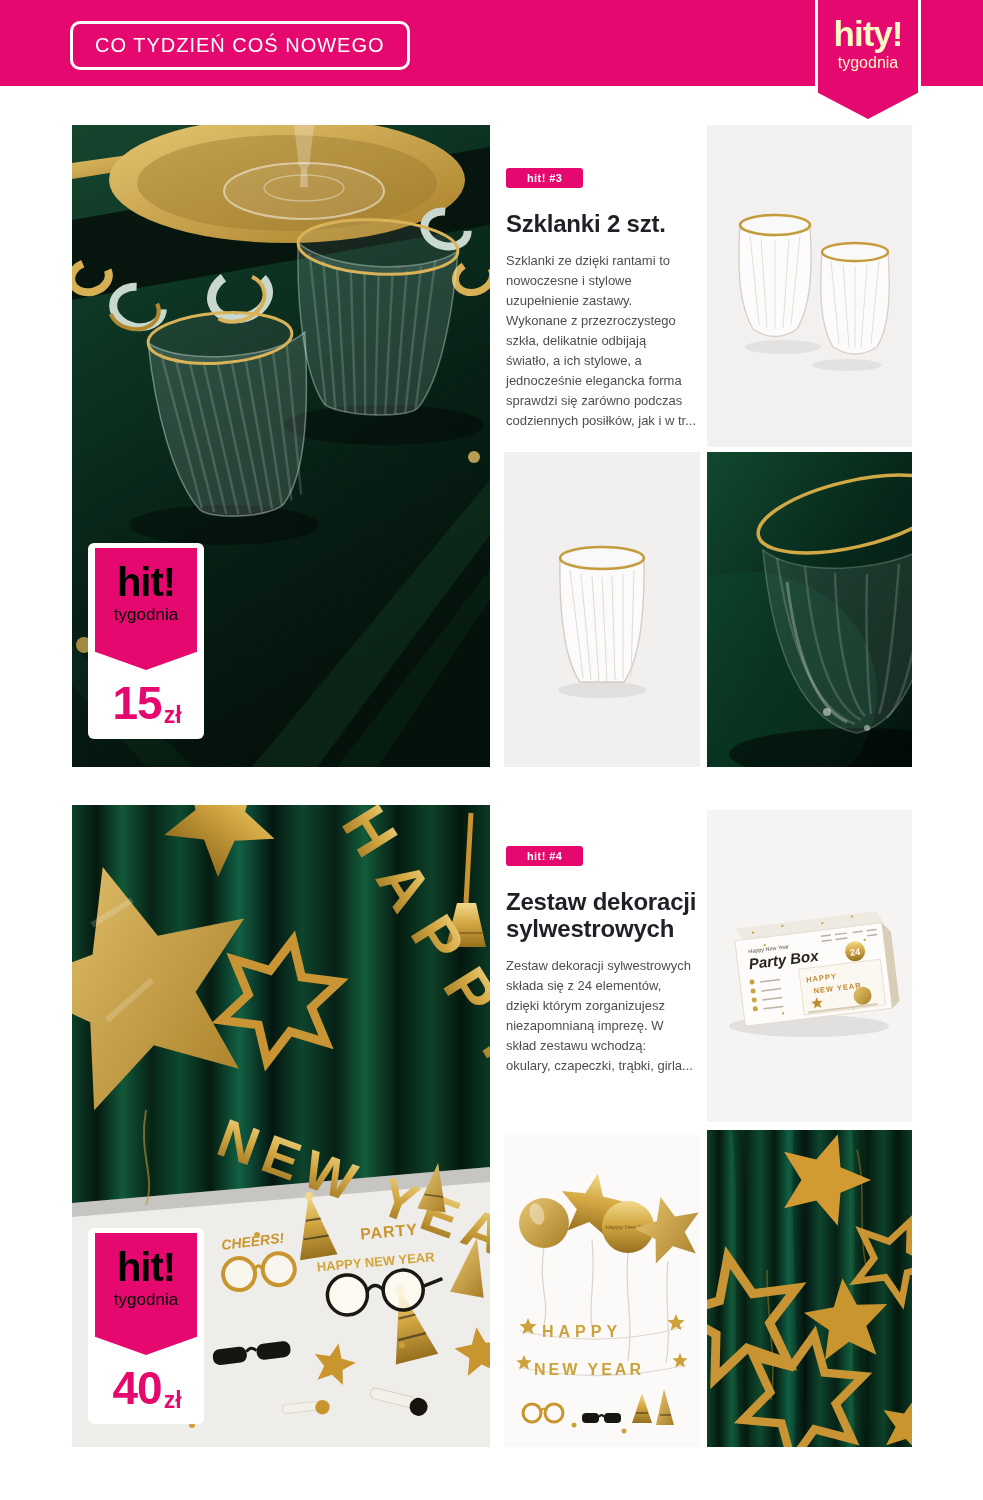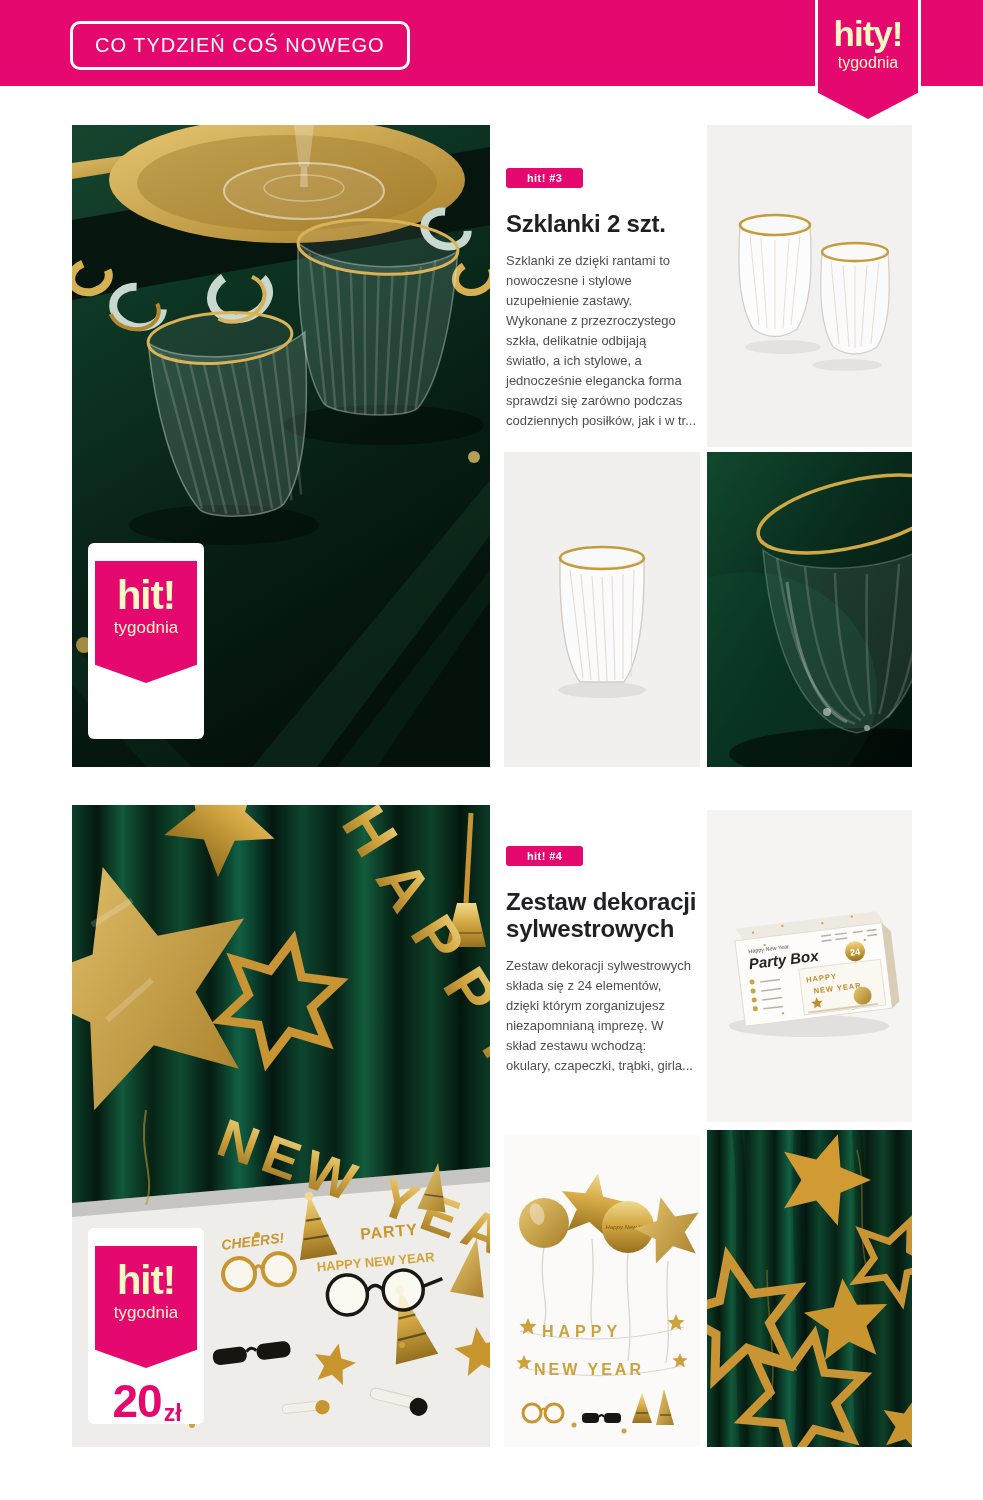--- a/index.html
+++ b/index.html
@@ -33,22 +33,22 @@
   .tag{display:inline-block;background:#E5086F;color:#ffffff;font-size:11px;font-weight:bold;
        padding:4px 21px;border-radius:3px;letter-spacing:.4px;}
   .ptitle{margin:22px 0 0 0;font-size:24px;line-height:1.13;font-weight:bold;color:#1F1F26;letter-spacing:-.2px;}
   .nowrap{white-space:nowrap;}
   .pdesc{margin-top:14px;}
   .dline{font-size:13px;line-height:20px;color:#4E4E4E;}
   
   .hit-badge{position:absolute;left:16px;width:116px;height:196px;background:#ffffff;border-radius:6px;}
   .badge-a{top:418px;}
   .badge-b{top:423px;}
-  .flag{position:relative;margin:18px auto 0;width:102px;height:122px;background:#E5086F;
-        clip-path:polygon(0 0,100% 0,100% 85%,50% 100%,0 85%);color:#fef9c3;text-align:center;}
+  .flag{position:relative;margin:5px auto 0;width:102px;height:122px;background:#E5086F;
+        clip-path:polygon(0 0,100% 0,100% 85%,50% 100%,0 85%);color:#000000;text-align:center;}
   .flag-title{font-size:40px;font-weight:800;padding-top:12px;letter-spacing:-1px;}
   .flag-sub{font-size:17px;margin-top:0;}
   .price{text-align:center;margin-top:6px;color:#E5086F;font-weight:bold;white-space:nowrap;}
   .price-num{font-size:46px;letter-spacing:-1px;}
   .price-cur{font-size:23px;position:relative;top:4px;left:2px;}
 </style>
 </head>
 <body>
 
 <svg width="0" height="0" style="position:absolute" aria-hidden="true">
@@ -147,20 +147,21 @@
           <ellipse cx="148" cy="213" rx="72" ry="25" fill="rgba(225,248,240,0.08)" stroke="#DAB258" stroke-width="3"></ellipse>
         </g>
         <circle cx="12" cy="520" r="8" fill="#C9A64C" opacity="0.8"></circle>
         <circle cx="402" cy="332" r="6" fill="#E3BF63" opacity="0.8"></circle>
       </svg>
       <div class="hit-badge badge-a">
         <div class="flag">
           <div class="flag-title">hit!</div>
           <div class="flag-sub">tygodnia</div>
         </div>
+        <div class="price"><span class="price-num">15</span><span class="price-cur">zł</span></div>
       </div>
     </figure>
 
     <div class="pcol pcol-1">
       <span class="tag">hit! #3</span>
       <h2 class="ptitle nowrap">Szklanki 2 szt.</h2>
       <div class="pdesc">
         <div class="dline">Szklanki ze dzięki rantami to</div>
         <div class="dline">nowoczesne i stylowe</div>
         <div class="dline">uzupełnienie zastawy.</div>
@@ -289,21 +290,21 @@
         </g>
         <circle cx="185" cy="430" r="3" fill="#CDA13C"></circle>
         <circle cx="330" cy="540" r="3" fill="#CDA13C"></circle>
         <circle cx="120" cy="620" r="3" fill="#CDA13C"></circle>
       </svg>
       <div class="hit-badge badge-b">
         <div class="flag">
           <div class="flag-title">hit!</div>
           <div class="flag-sub">tygodnia</div>
         </div>
-        <div class="price"><span class="price-num">20</span><span class="price-cur">zł</span></div>
+        <div class="price"><span class="price-num">40</span><span class="price-cur">zł</span></div>
       </div>
     </figure>
 
     <div class="pcol pcol-2">
       <span class="tag">hit! #4</span>
       <h2 class="ptitle">Zestaw dekoracji sylwestrowych</h2>
       <div class="pdesc">
         <div class="dline">Zestaw dekoracji sylwestrowych</div>
         <div class="dline">składa się z 24 elementów,</div>
         <div class="dline">dzięki którym zorganizujesz</div>

